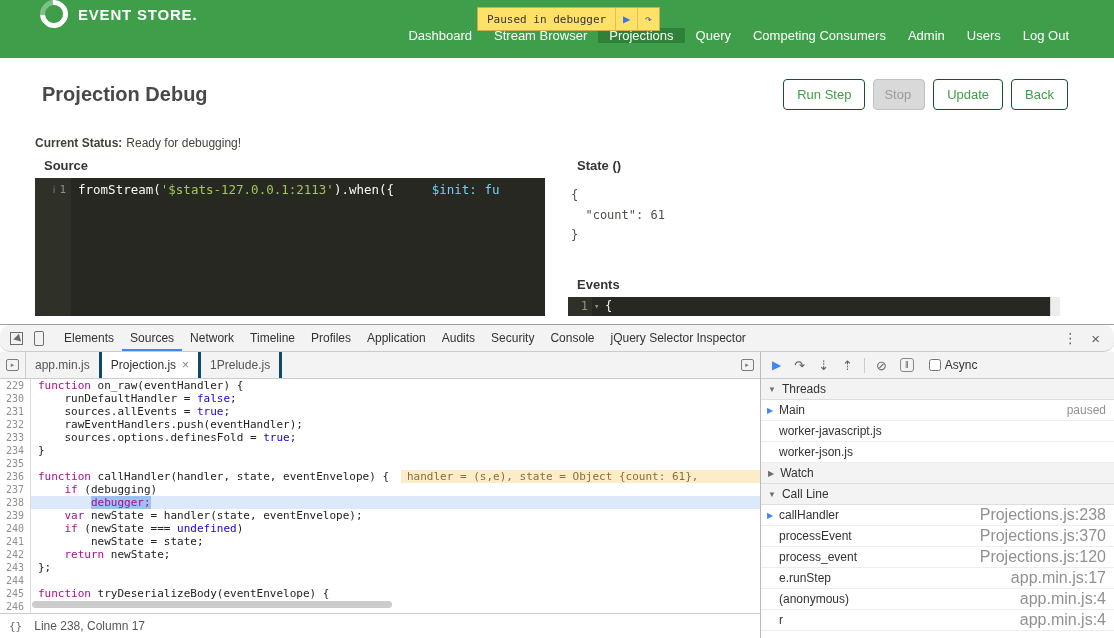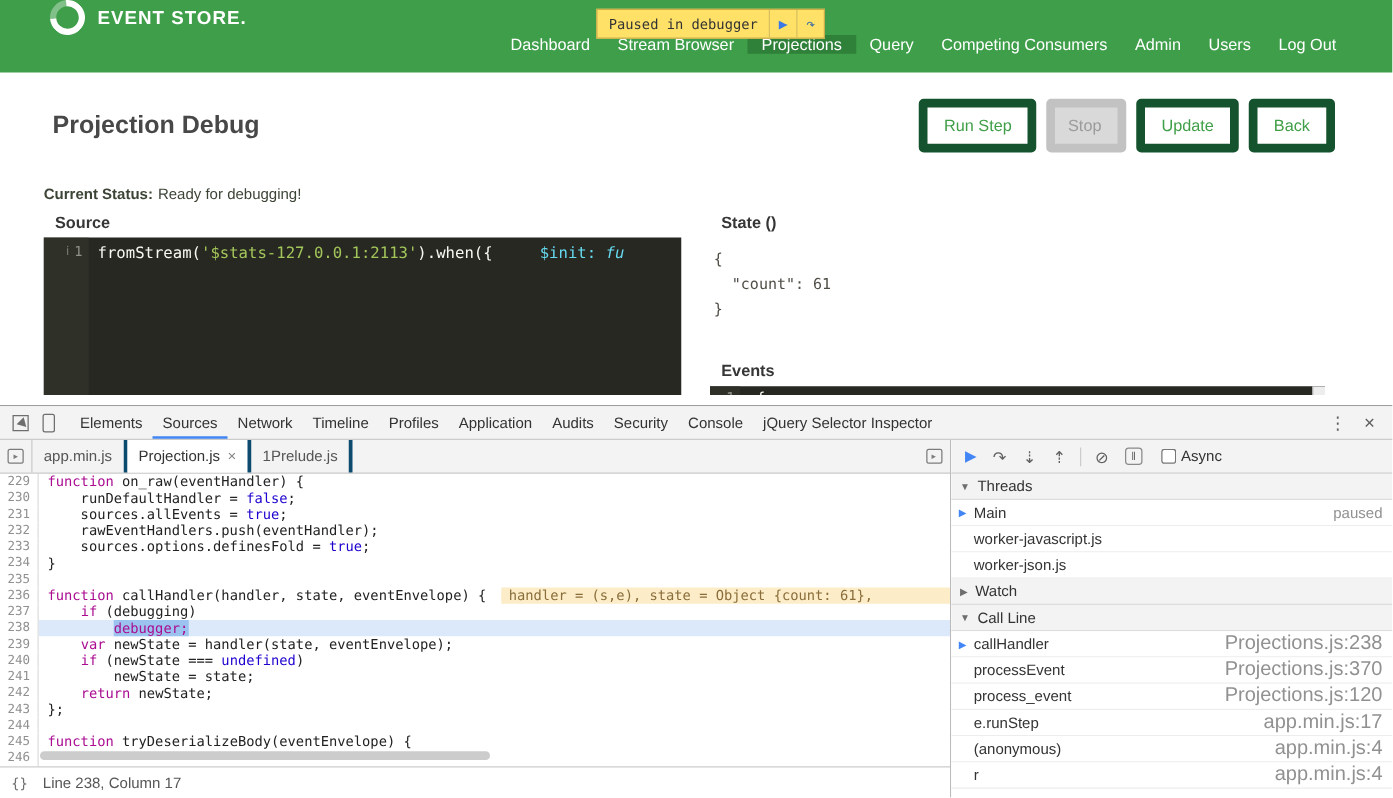--- a/index.html
+++ b/index.html
@@ -21,56 +21,56 @@
   .pb-text { padding:0 9px; display:flex; align-items:center; }
   .pb-btn { width:22px; display:flex; align-items:center; justify-content:center; border-left:1px solid #d8c05f; cursor:pointer; font-size:12px; }
   .pb-resume { color:#3b78e7; }
   .pb-step { color:#3f6f9e; }
 
   
   .content { height:258px; position:relative; overflow:hidden; }
   .page-head { display:flex; align-items:center; padding:21px 46px 0 42px; }
   .page-title { font-size:20px; font-weight:bold; color:#484848; }
   .page-actions { margin-left:auto; display:flex; gap:8px; }
-  .btn { font-family:inherit; font-size:13px; color:#3f9e47; background:#fff; border:7px solid #14532d; border-radius:4px; padding:7px 13px; cursor:pointer; }
+  .btn { font-family:inherit; font-size:13px; color:#3f9e47; background:#fff; border:1px solid #14532d; border-radius:4px; padding:7px 13px; cursor:pointer; }
   .btn.disabled { color:#9b9b9b; background:#d9d9d9; border-color:#c2c2c2; cursor:default;padding-left:10px; }
   .status-line { margin:26px 0 0 35px; font-size:12px; color:#3c4436; }
   .status-label { font-weight:bold; margin-right:4px; }
   .columns { display:flex; margin:4px 0 0 35px; }
   .col-left { width:510px; }
   .col-right { width:492px; margin-left:23px; }
   .section-label { font-size:13px; font-weight:bold; color:#363636; margin:4px 0 5px 9px; }
 
   
   .source-editor { width:510px; height:148px; background:#272822; display:flex; font-family:"DejaVu Sans Mono",monospace; font-size:12.5px; line-height:17px; overflow:hidden; }
   .src-gutter { width:36px; background:#2f3129; color:#8f908a; display:flex; justify-content:flex-end; align-items:flex-start; gap:4px; padding:3px 5px 0 2px; font-size:11px; }
   .src-info { font-size:10px; color:#7a7b74; }
   .src-code { padding:3px 0 0 7px; color:#f8f8f2; white-space:pre; }
   .s-pl { color:#f8f8f2; }
   .s-str { color:#a3c65a; }
   .s-cy { color:#66d9ef; }
-  .s-cyi { color:#66d9ef; font-style:italic; }
+  .s-cyi { color:#66d9ef; }
 
   
   .state-json { font-family:"DejaVu Sans Mono",monospace; font-size:12px; line-height:20px; color:#514e48; margin:12px 0 0 3px; }
   .events-label { margin-top:32px; }
 
   
   .events-editor { position:relative; width:492px; height:32px; background:#272822; font-family:"DejaVu Sans Mono",monospace; font-size:12px; line-height:18px; overflow:hidden; }
   .ev-row { display:flex; }
   .ev-gut { width:24px; background:#2f3129; color:#8f908a; text-align:right; padding-right:4px; flex-shrink:0; }
   .ev-fold { width:13px; color:#8f908a; font-size:9px; padding-left:2px; flex-shrink:0; }
   .ev-text { white-space:pre; }
   .e-pl { color:#f8f8f2; }
   .e-str2 { color:#e6db74; }
   .ev-scroll { position:absolute; right:0; top:0; width:10px; height:100%; background:#ededed; border-left:1px solid #d0d0d0; }
 
   
   .devtools { position:absolute; left:0; top:324px; width:1114px; height:314px; border-top:1px solid #9e9e9e; background:#fff; font-size:12px; color:#333; }
-  .dt-toolbar { height:27px; background:#f3f3f3; border-bottom:1px solid #ccc; display:flex; align-items:center; padding:0 8px; }
+  .dt-toolbar { height:27px; background:#f3f3f3; border-bottom:1px solid #ccc; display:flex; align-items:center; padding:0 8px;border-radius:10px; }
   .tool-ic { width:16px; height:16px; margin-right:6px; position:relative; cursor:pointer; }
   .ic-inspect::before { content:""; position:absolute; left:2px; top:2px; width:11px; height:11px; border:1px solid #6e6e6e; }
   .ic-inspect::after { content:""; position:absolute; right:0; bottom:0; width:0; height:0; border:4px solid transparent; border-top:7px solid #6e6e6e; transform:rotate(-45deg); }
   .ic-device::before { content:""; position:absolute; left:4px; top:1px; width:8px; height:13px; border:1px solid #6e6e6e; border-radius:2px; }
   .dt-tabs { display:flex; margin-left:4px; height:100%; }
   .dt-tab { padding:0 8px; display:flex; align-items:center; cursor:pointer; white-space:nowrap; }
   .dt-tab.active { border-bottom:2px solid #4285f4; padding-top:2px; }
   .dt-menu { margin-left:auto; font-size:14px; color:#5f5f5f; padding:0 8px; cursor:pointer; }
   .dt-close { font-size:15px; color:#5f5f5f; padding:0 6px; cursor:pointer; }
 

